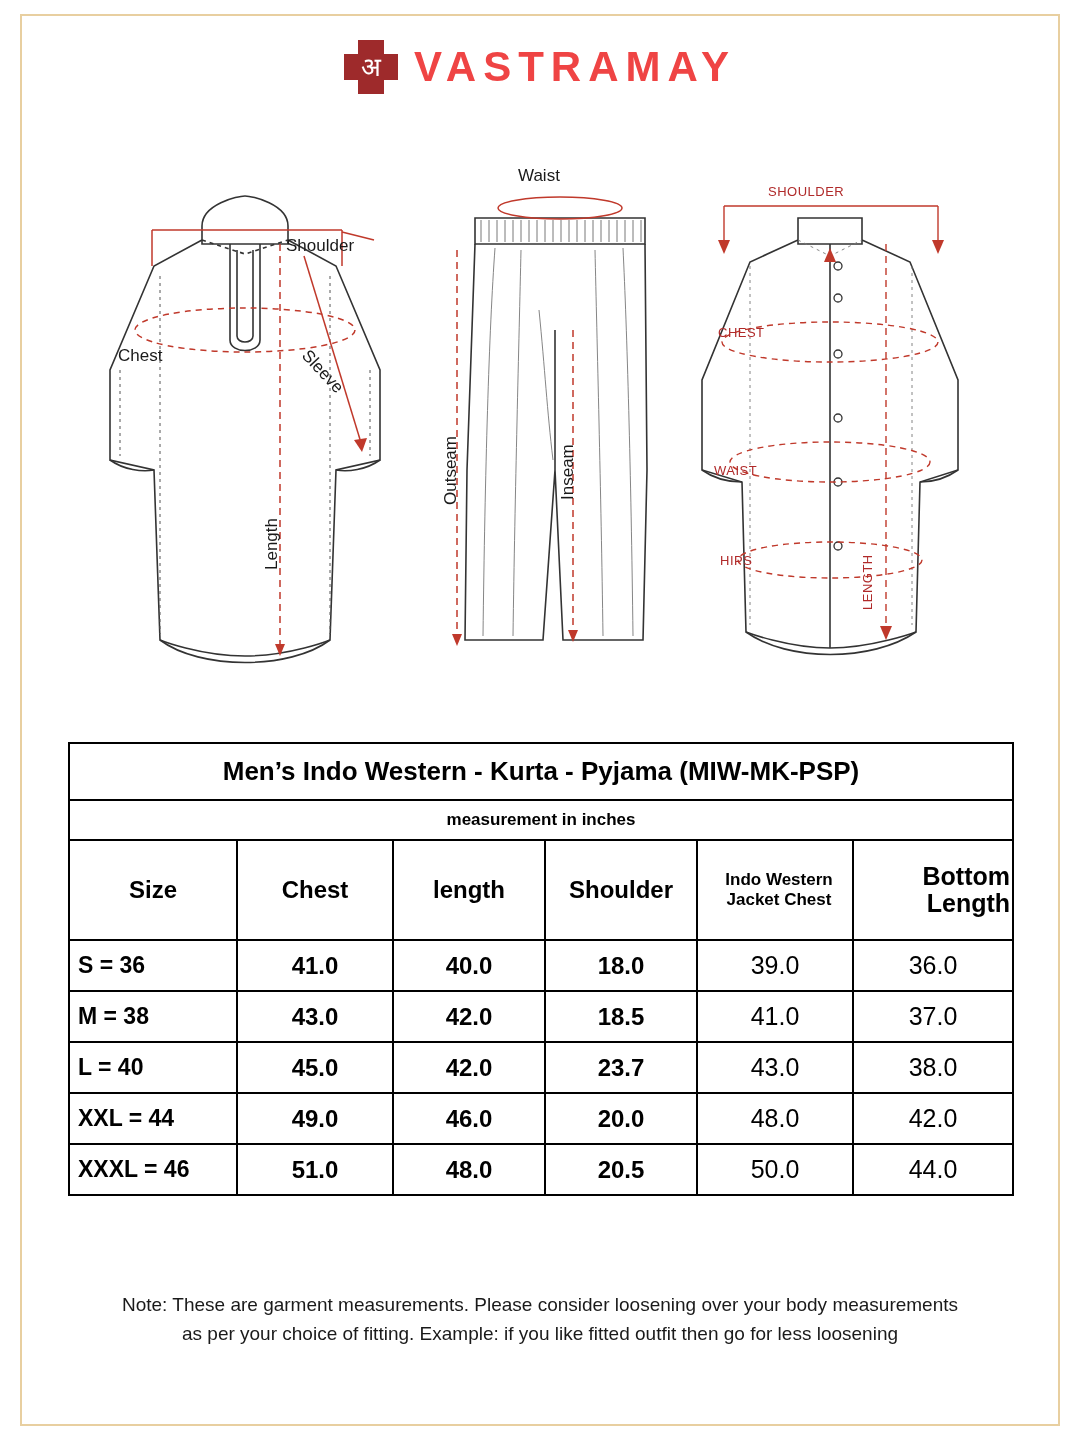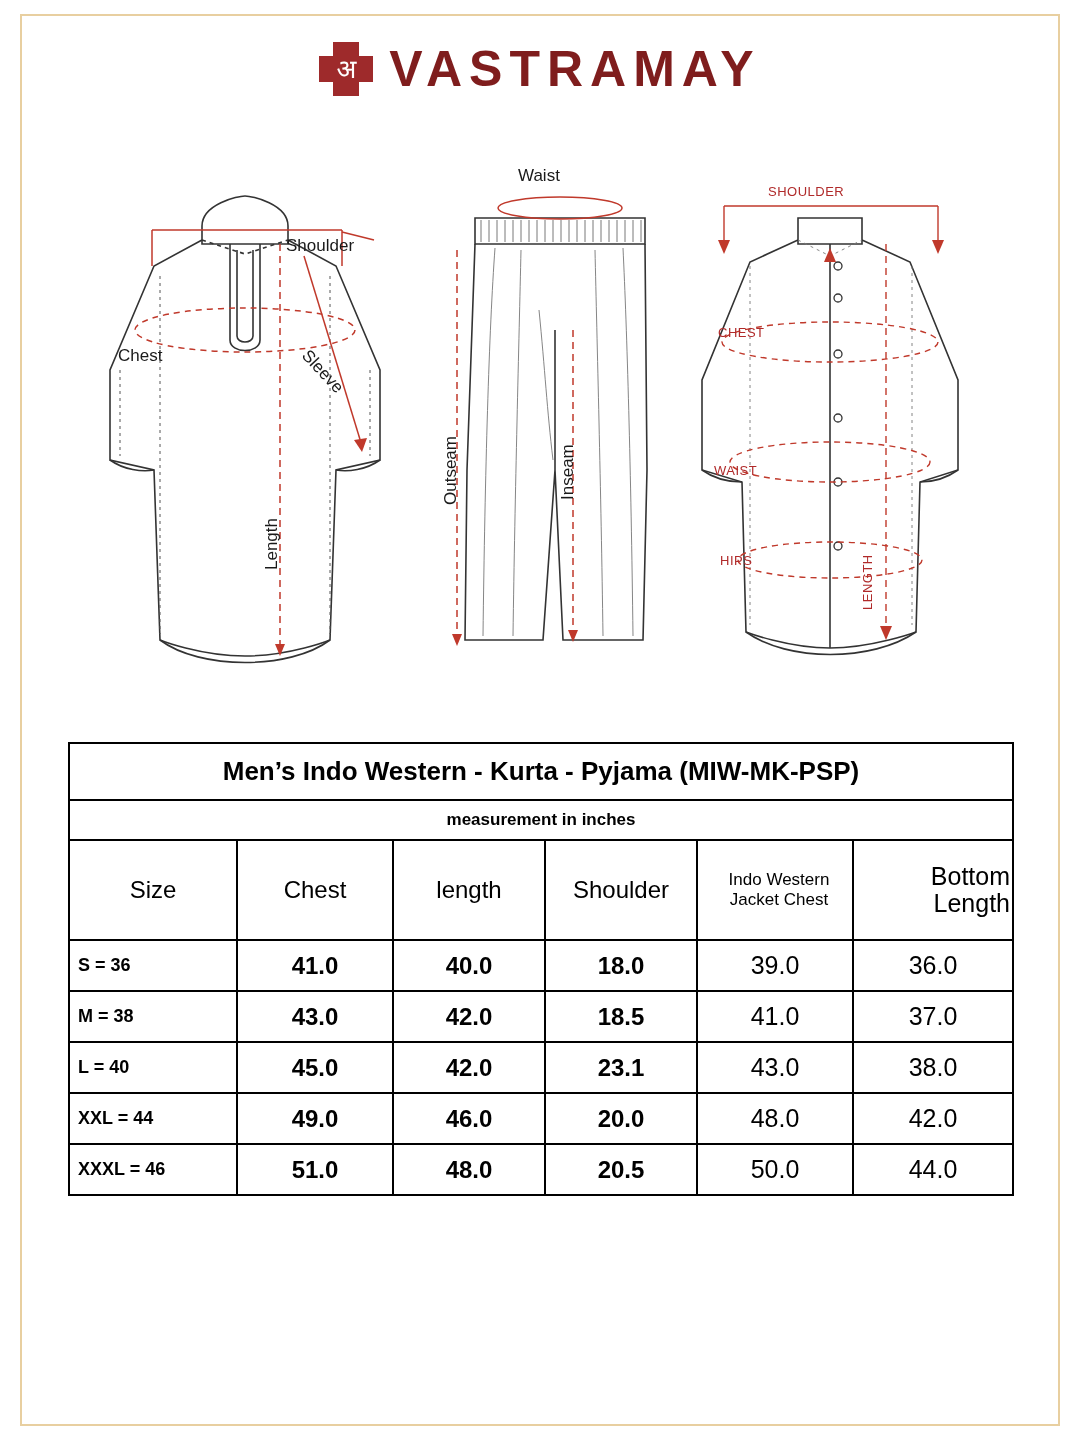--- a/index.html
+++ b/index.html
@@ -58,24 +58,24 @@
     left: 0; top: 0; width: 54px; height: 54px;
     display: flex; align-items: center; justify-content: center;
     color: #ffffff;
     font-family: "DejaVu Sans", sans-serif;
     font-size: 26px;
     line-height: 1;
     z-index: 2;
   }
   .brand-name {
     font-family: "Liberation Sans", sans-serif;
-    font-size: 50px;
+    font-size: 42px;
     font-weight: bold;
     letter-spacing: 7px;
-    color: #7f1d1d;
+    color: #ef4444;
   }
 
   
   .illus {
     position: absolute;
     top: 160px;
     left: 60px;
     width: 960px;
     height: 520px;
   }
@@ -123,21 +123,21 @@
     padding: 12px 4px;
   }
   .subtitle-cell {
     font-size: 17px;
     font-weight: bold;
     padding: 9px 4px;
     margin-top: 11px;
   }
   .hdr th {
     font-size: 24px;
-    font-weight: normal;
+    font-weight: bold;
     padding: 8px 2px;
     height: 82px;
     vertical-align: middle;
   }
   .hdr th.two-line {
     font-size: 17px;
     line-height: 1.15;
     padding-left: 10px;
   }
   .hdr th.bottom-length {
@@ -146,21 +146,21 @@
     text-align: right;
   }
   tbody td {
     font-size: 24px;
     font-weight: bold;
     height: 47px;
   }
   tbody td.size-col {
     text-align: left;
     padding-left: 8px;
-    font-size: 18px;
+    font-size: 23px;
   }
   tbody td.plain {
     font-weight: normal;
     font-size: 25px;
   }
 
   
   .note {
     position: absolute;
     left: 50px;
@@ -401,21 +401,21 @@
           <td>43.0</td>
           <td>42.0</td>
           <td>18.5</td>
           <td class="plain">41.0</td>
           <td class="plain">37.0</td>
         </tr>
         <tr>
           <td class="size-col">L = 40</td>
           <td>45.0</td>
           <td>42.0</td>
-          <td>23.1</td>
+          <td>23.7</td>
           <td class="plain">43.0</td>
           <td class="plain">38.0</td>
         </tr>
         <tr>
           <td class="size-col">XXL = 44</td>
           <td>49.0</td>
           <td>46.0</td>
           <td>20.0</td>
           <td class="plain">48.0</td>
           <td class="plain">42.0</td>
@@ -425,14 +425,18 @@
           <td>51.0</td>
           <td>48.0</td>
           <td>20.5</td>
           <td class="plain">50.0</td>
           <td class="plain">44.0</td>
         </tr>
       </tbody>
     </table>
   </div>
 
+  <div class="note">
+    <span>Note: These are garment measurements. Please consider loosening over your body measurements</span>
+    <span class="l2">as per your choice of fitting. Example: if you like fitted outfit then go for less loosening</span>
+  </div>
 
 </div>
 
 </body></html>

